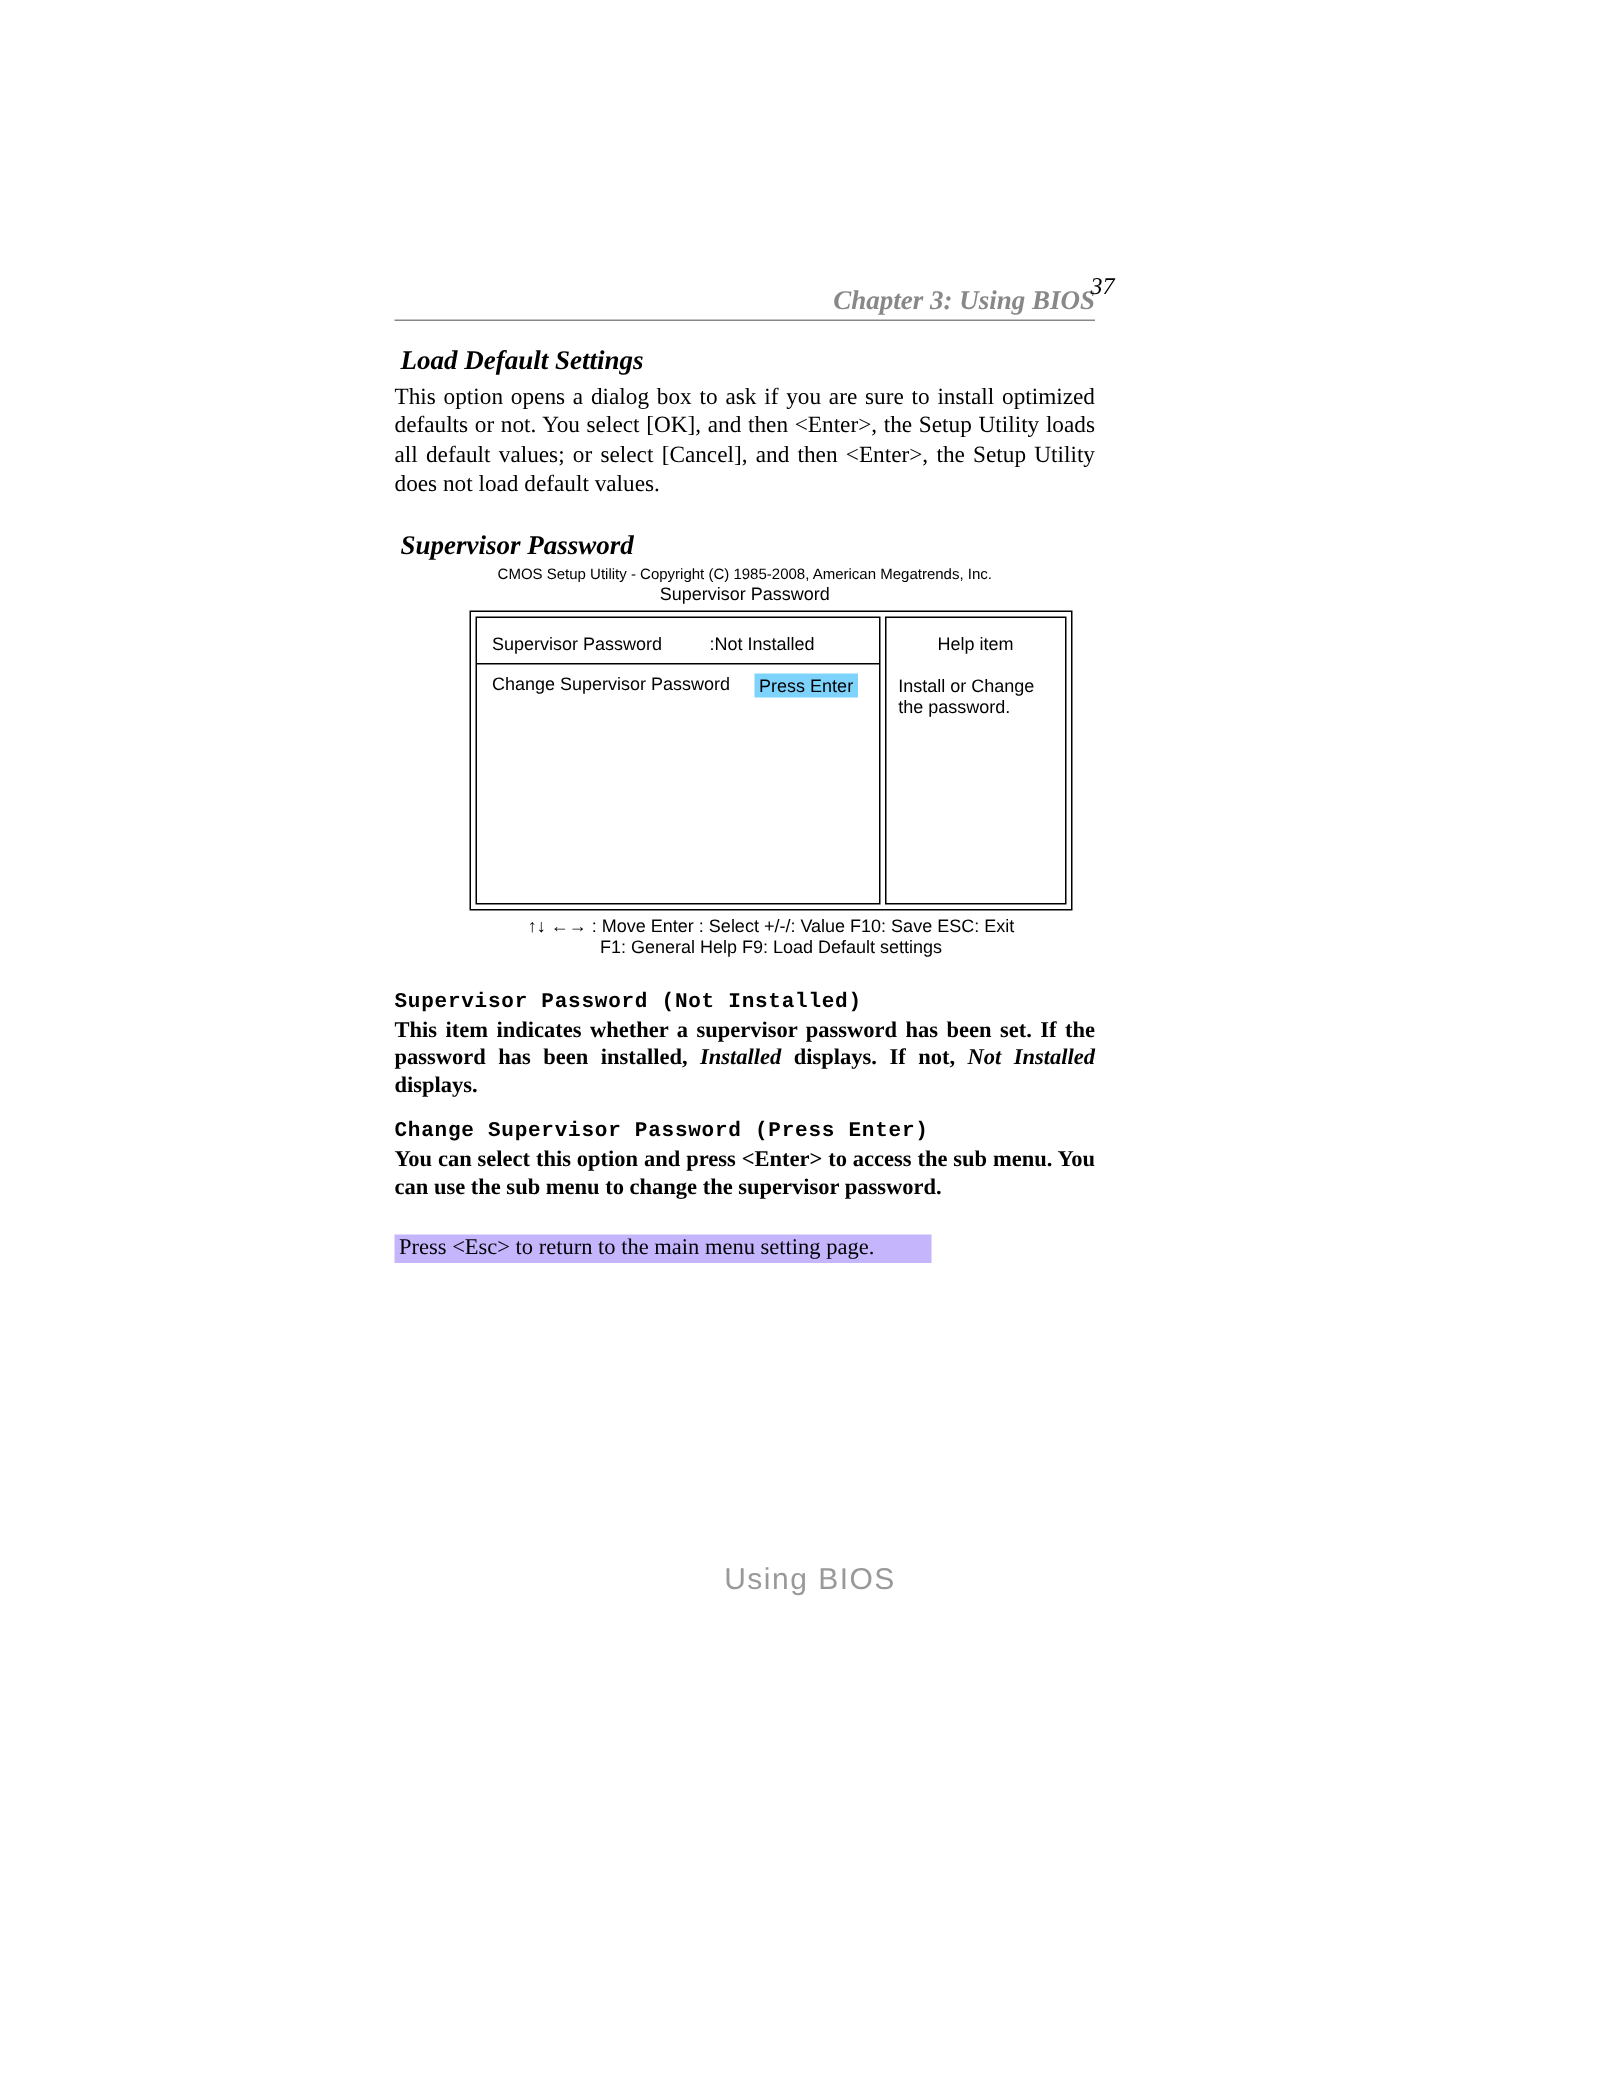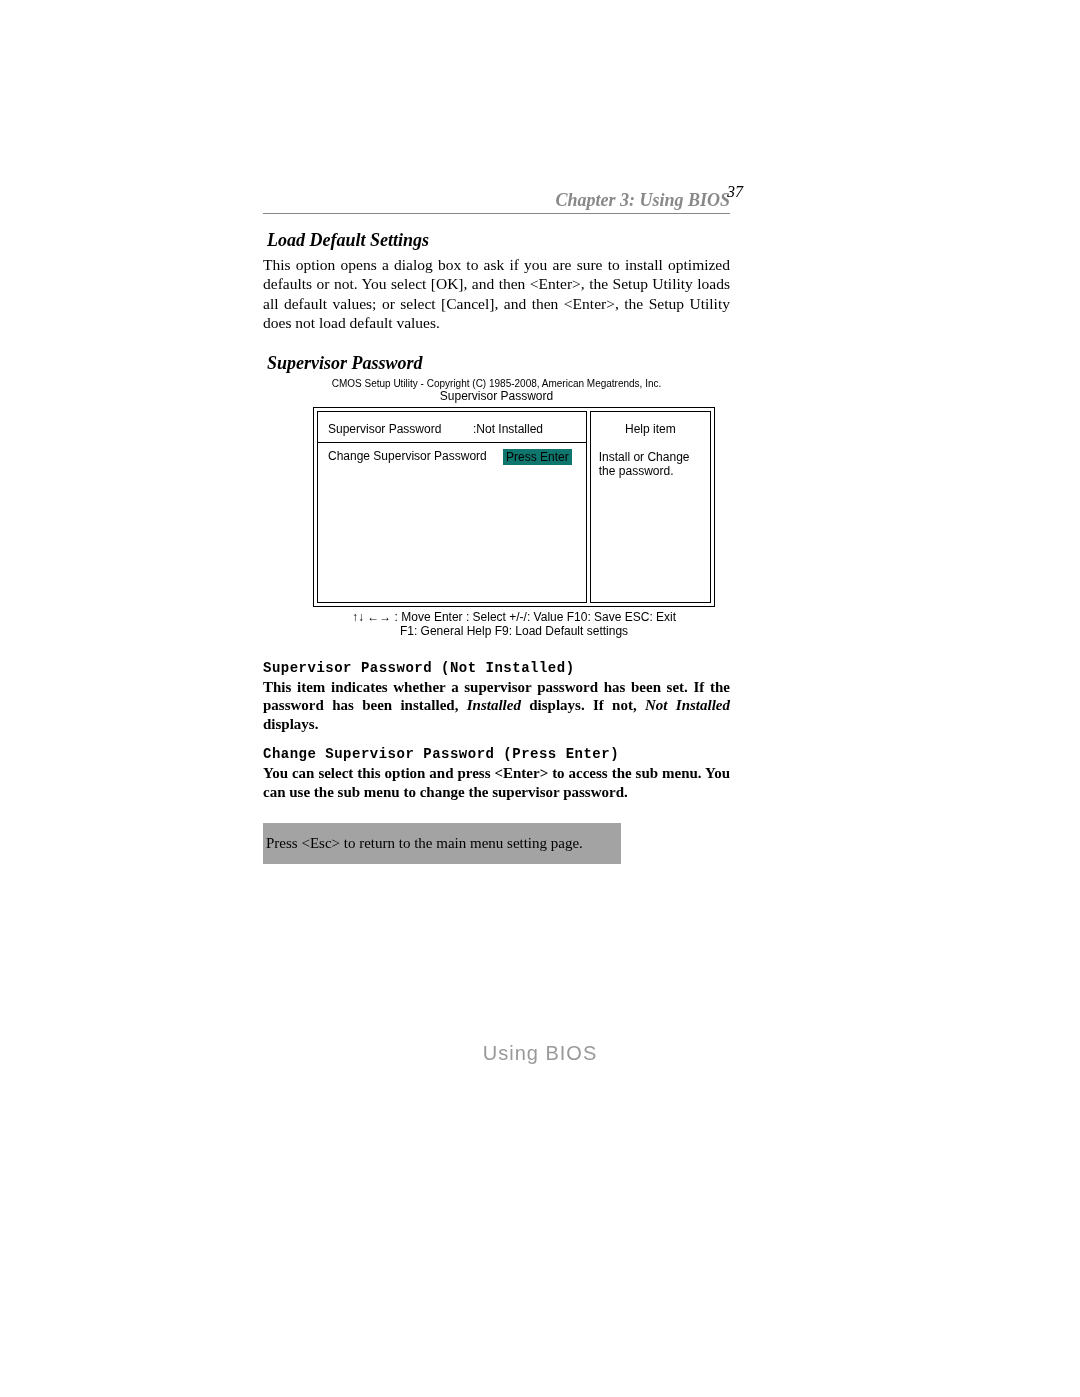--- a/index.html
+++ b/index.html
@@ -85,21 +85,21 @@
     justify-content: flex-start;
     margin-bottom: 6px;
   }
   .bios-row .lbl1 { width: 145px; }
   .bios-hr {
     border: none;
     border-top: 1px solid #000;
     margin: 4px -10px 6px -10px;
   }
   .press-enter {
-    background: #0f766e;
+    background: #7dd3fc;
     padding: 1px 3px;
     margin-left: auto;
     margin-right: 4px;
   }
   .help-item-title {
     text-align: center;
     margin-bottom: 14px;
   }
   .bios-legend {
     font-family: Arial, Helvetica, sans-serif;
@@ -116,23 +116,23 @@
   }
   .sub-body {
     font-size: 15px;
     text-align: justify;
     margin: 0 0 12px 0;
     line-height: 1.25;
     font-weight: bold;
   }
   .italic { font-style: italic; }
   .esc-bar {
-    background: #a3a3a3;
+    background: #c4b5fd;
     font-size: 15px;
-    padding: 12px 3px;
+    padding: 1px 3px;
     width: 352px;
     margin-top: 22px;
   }
   .footer-text {
     position: absolute;
     top: 1042px;
     left: 0;
     width: 1080px;
     text-align: center;
     font-family: Arial, Helvetica, sans-serif;

